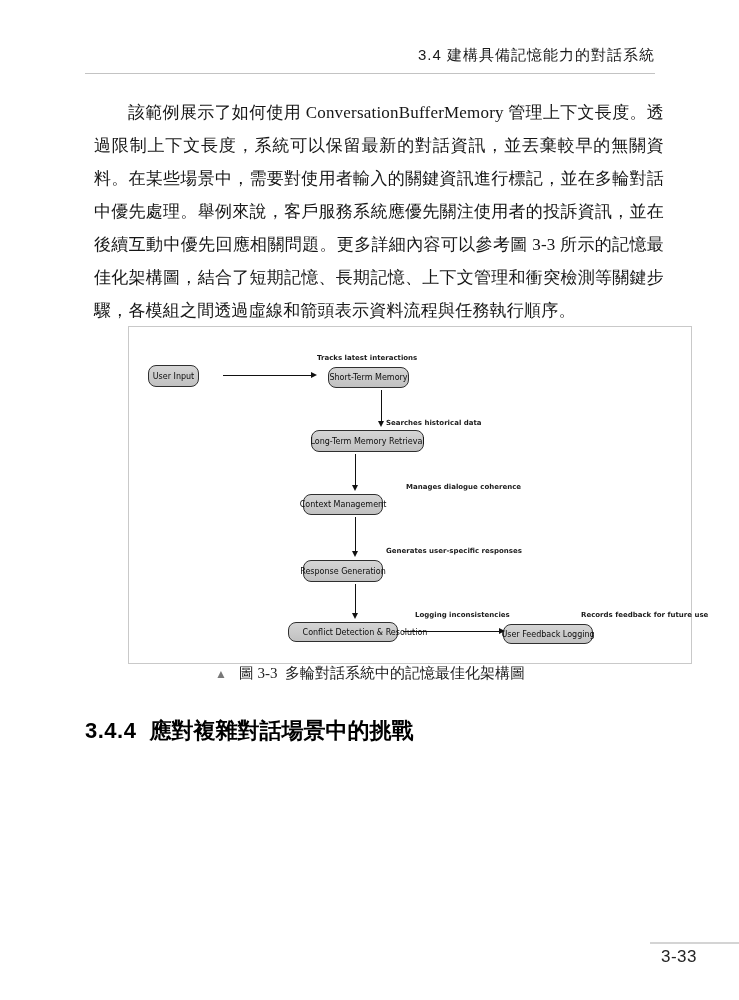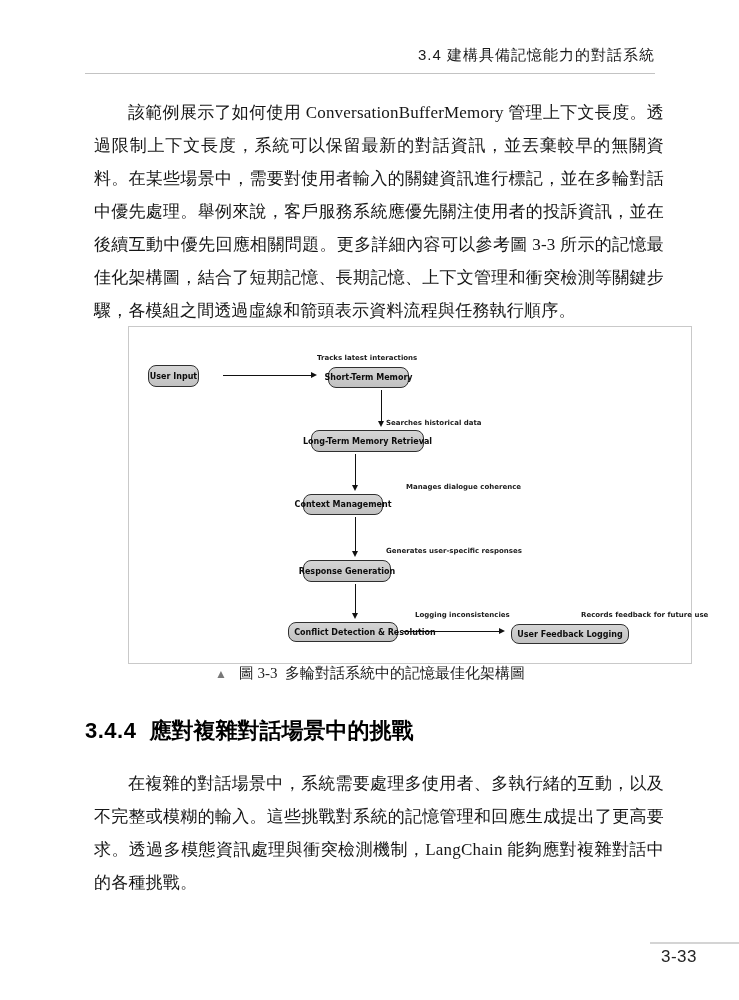--- a/index.html
+++ b/index.html
@@ -27,30 +27,30 @@
 
   
   .figure {
     position:absolute; left:88px; top:310px; width:564px; height:338px;
     box-sizing:border-box; border:1px solid #c9c9c9; background:#ffffff;
   }
   .node {
     position:absolute; box-sizing:border-box; display:flex; align-items:center; justify-content:center;
     background:linear-gradient(180deg,#d5d5d5 0%,#c1c1c1 100%);
     border:1.4px solid #2f2f2f; border-radius:8px;
-    font-family:"DejaVu Sans","Liberation Sans",sans-serif; font-size:8px; font-weight:700;
+    font-family:"DejaVu Sans","Liberation Sans",sans-serif; font-size:8px; font-weight:400;
     color:#0c0c0c; white-space:nowrap;
   }
   .n1 { left:19px;  top:38px;  width:51px;  height:22px; }
   .n2 { left:199px; top:40px;  width:81px;  height:21px; }
   .n3 { left:182px; top:103px; width:113px; height:22px; }
   .n4 { left:174px; top:167px; width:80px;  height:21px; }
-  .n5 { left:174px; top:233px; width:88px;  height:22px; }
+  .n5 { left:174px; top:233px; width:80px;  height:22px; }
   .n6 { left:159px; top:295px; width:110px; height:20px;padding-left:44px; }
-  .n7 { left:382px; top:297px; width:118px;  height:20px; }
+  .n7 { left:374px; top:297px; width:90px;  height:20px; }
 
   .elabel {
     position:absolute; font-family:"DejaVu Sans","Liberation Sans",sans-serif;
     font-size:7px; font-weight:600; color:#1a1a1a; white-space:nowrap;
   }
   .e1 { left:188px; top:27px; }
   .e2 { left:257px; top:92px; }
   .e3 { left:257px; top:156px;padding-left:20px; }
   .e4 { left:257px; top:220px; }
   .e5 { left:286px; top:284px; }
@@ -125,18 +125,17 @@
     <div class="arr-v a3"></div>
     <div class="arr-v a4"></div>
     <div class="arr-v a5"></div>
     <div class="arr-h a6"></div>
   </figure>
 
   <div class="caption"><span class="tri">▲</span><span>圖 3-3  多輪對話系統中的記憶最佳化架構圖</span></div>
 
   <h2 class="section-heading"><span class="num">3.4.4</span><span>應對複雜對話場景中的挑戰</span></h2>
 
-  <p class="para para2">在複雜的對話場景中，系統需要處理多使用者、多執行緒的互動，以及不完整或模糊的輸入。這些挑戰對系統的記憶管理和回應生成提出了更高要求。透過多模態資訊處理與衝突檢測機制，LangChain 能夠應對複雜對話中的各種挑戰。</p>
 
   <div class="foot-rule"></div>
   <div class="page-number">3-33</div>
 
 </div>
 
 </body></html>

